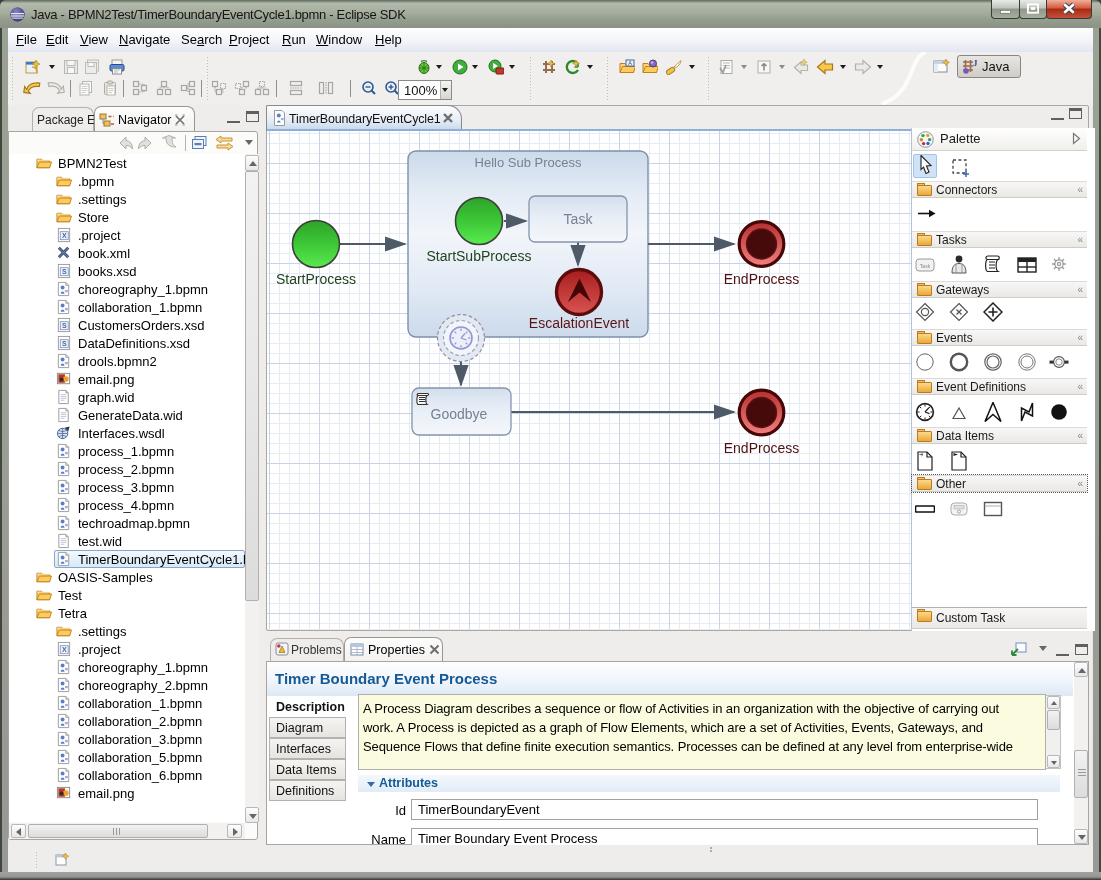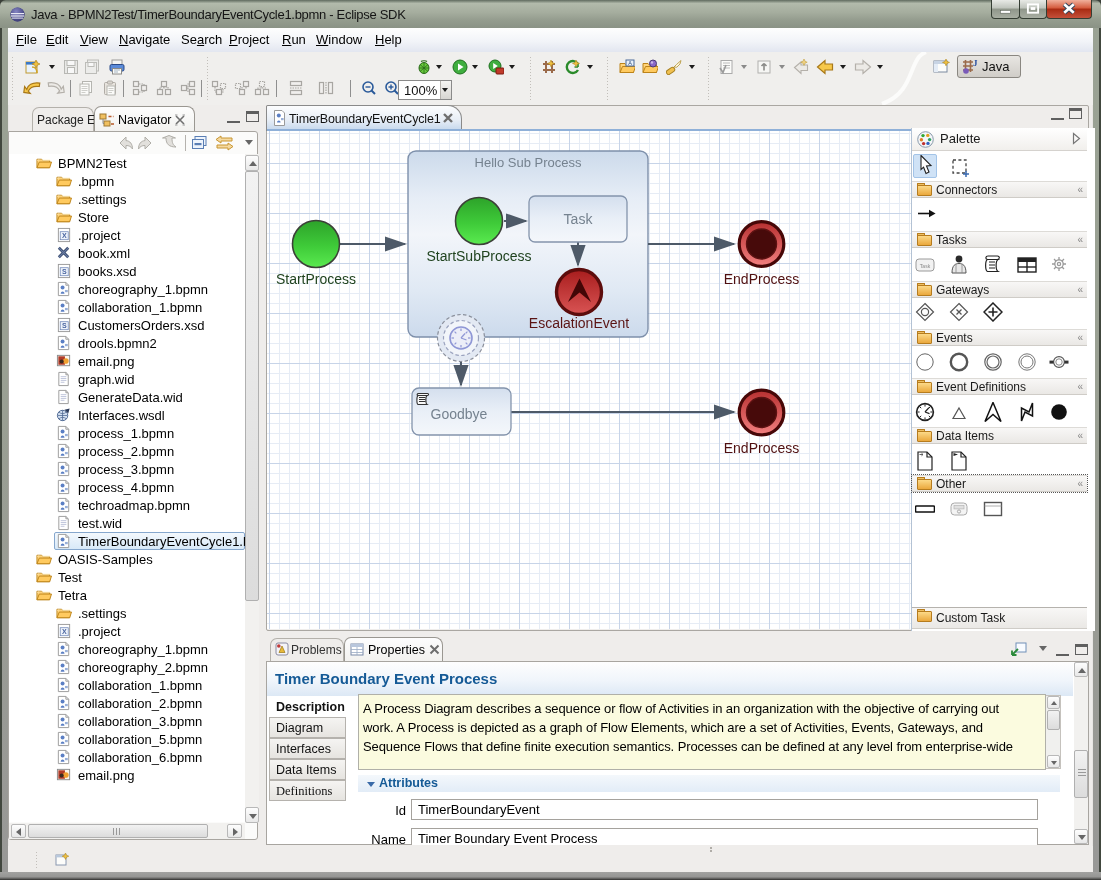--- a/index.html
+++ b/index.html
@@ -519,20 +519,26 @@
         <span class="ttxt" style="left:69px">collaboration_1.bpmn</span>
       </div>
   <div class="trow">
         <svg class="ticn" style="left:47px" viewBox="0 0 17 17">
           <use href="#i-sfile"></use>
         </svg>
         <span class="ttxt" style="left:69px">CustomersOrders.xsd</span>
       </div>
   <div class="trow">
         <svg class="ticn" style="left:47px" viewBox="0 0 17 17">
+          <use href="#i-sfile"></use>
+        </svg>
+        <span class="ttxt" style="left:69px">DataDefinitions.xsd</span>
+      </div>
+  <div class="trow">
+        <svg class="ticn" style="left:47px" viewBox="0 0 17 17">
           <use href="#i-bpmn"></use>
         </svg>
         <span class="ttxt" style="left:69px">drools.bpmn2</span>
       </div>
   <div class="trow">
         <svg class="ticn" style="left:47px" viewBox="0 0 17 17">
           <use href="#i-img"></use>
         </svg>
         <span class="ttxt" style="left:69px">email.png</span>
       </div>
@@ -1024,21 +1030,21 @@
   <div class="minmax" style="left:809px;top:9px;border:1px solid #5f5f5f;border-top:3px solid #5f5f5f;"></div>
 
   <div id="formheader">
       <div id="formtitle">Timer Boundary Event Process</div>
     </div>
 
   <div class="ptab" style="top:61px;background:#ffffff;border-color:#fff #fff #fff #fff;font-weight:bold;">Description</div>
   <div class="ptab" style="top:82px;">Diagram</div>
   <div class="ptab" style="top:103px;">Interfaces</div>
   <div class="ptab" style="top:124px;">Data Items</div>
-  <div class="ptab" style="top:145px;font-family:Liberation Serif, serif;">Definitions</div>
+  <div class="ptab" style="top:145px;">Definitions</div>
 
   <div id="desc-text">A Process Diagram describes a sequence or flow of Activities in an organization with the objective of carrying out work. A Process is depicted as a graph of Flow Elements, which are a set of Activities, Events, Gateways, and Sequence Flows that define finite execution semantics. Processes can be defined at any level from enterprise-wide</div>
 
   <div style="position:absolute;left:780px;top:60px;width:15px;height:74px;background:#f0f0ee;border:1px solid #c5c2bd;border-left:none;"></div>
   <div class="sb-btn" style="left:781px;top:61px;width:13px;height:13px;">
       <div class="arr" style="left:3px;top:4px;border-left:3.5px solid transparent;border-right:3.5px solid transparent;border-bottom:4.5px solid #666;"></div>
     </div>
   <div class="sb-btn" style="left:781px;top:120px;width:13px;height:13px;">
       <div class="arr" style="left:3px;top:4.5px;border-left:3.5px solid transparent;border-right:3.5px solid transparent;border-top:4.5px solid #666;"></div>
     </div>

